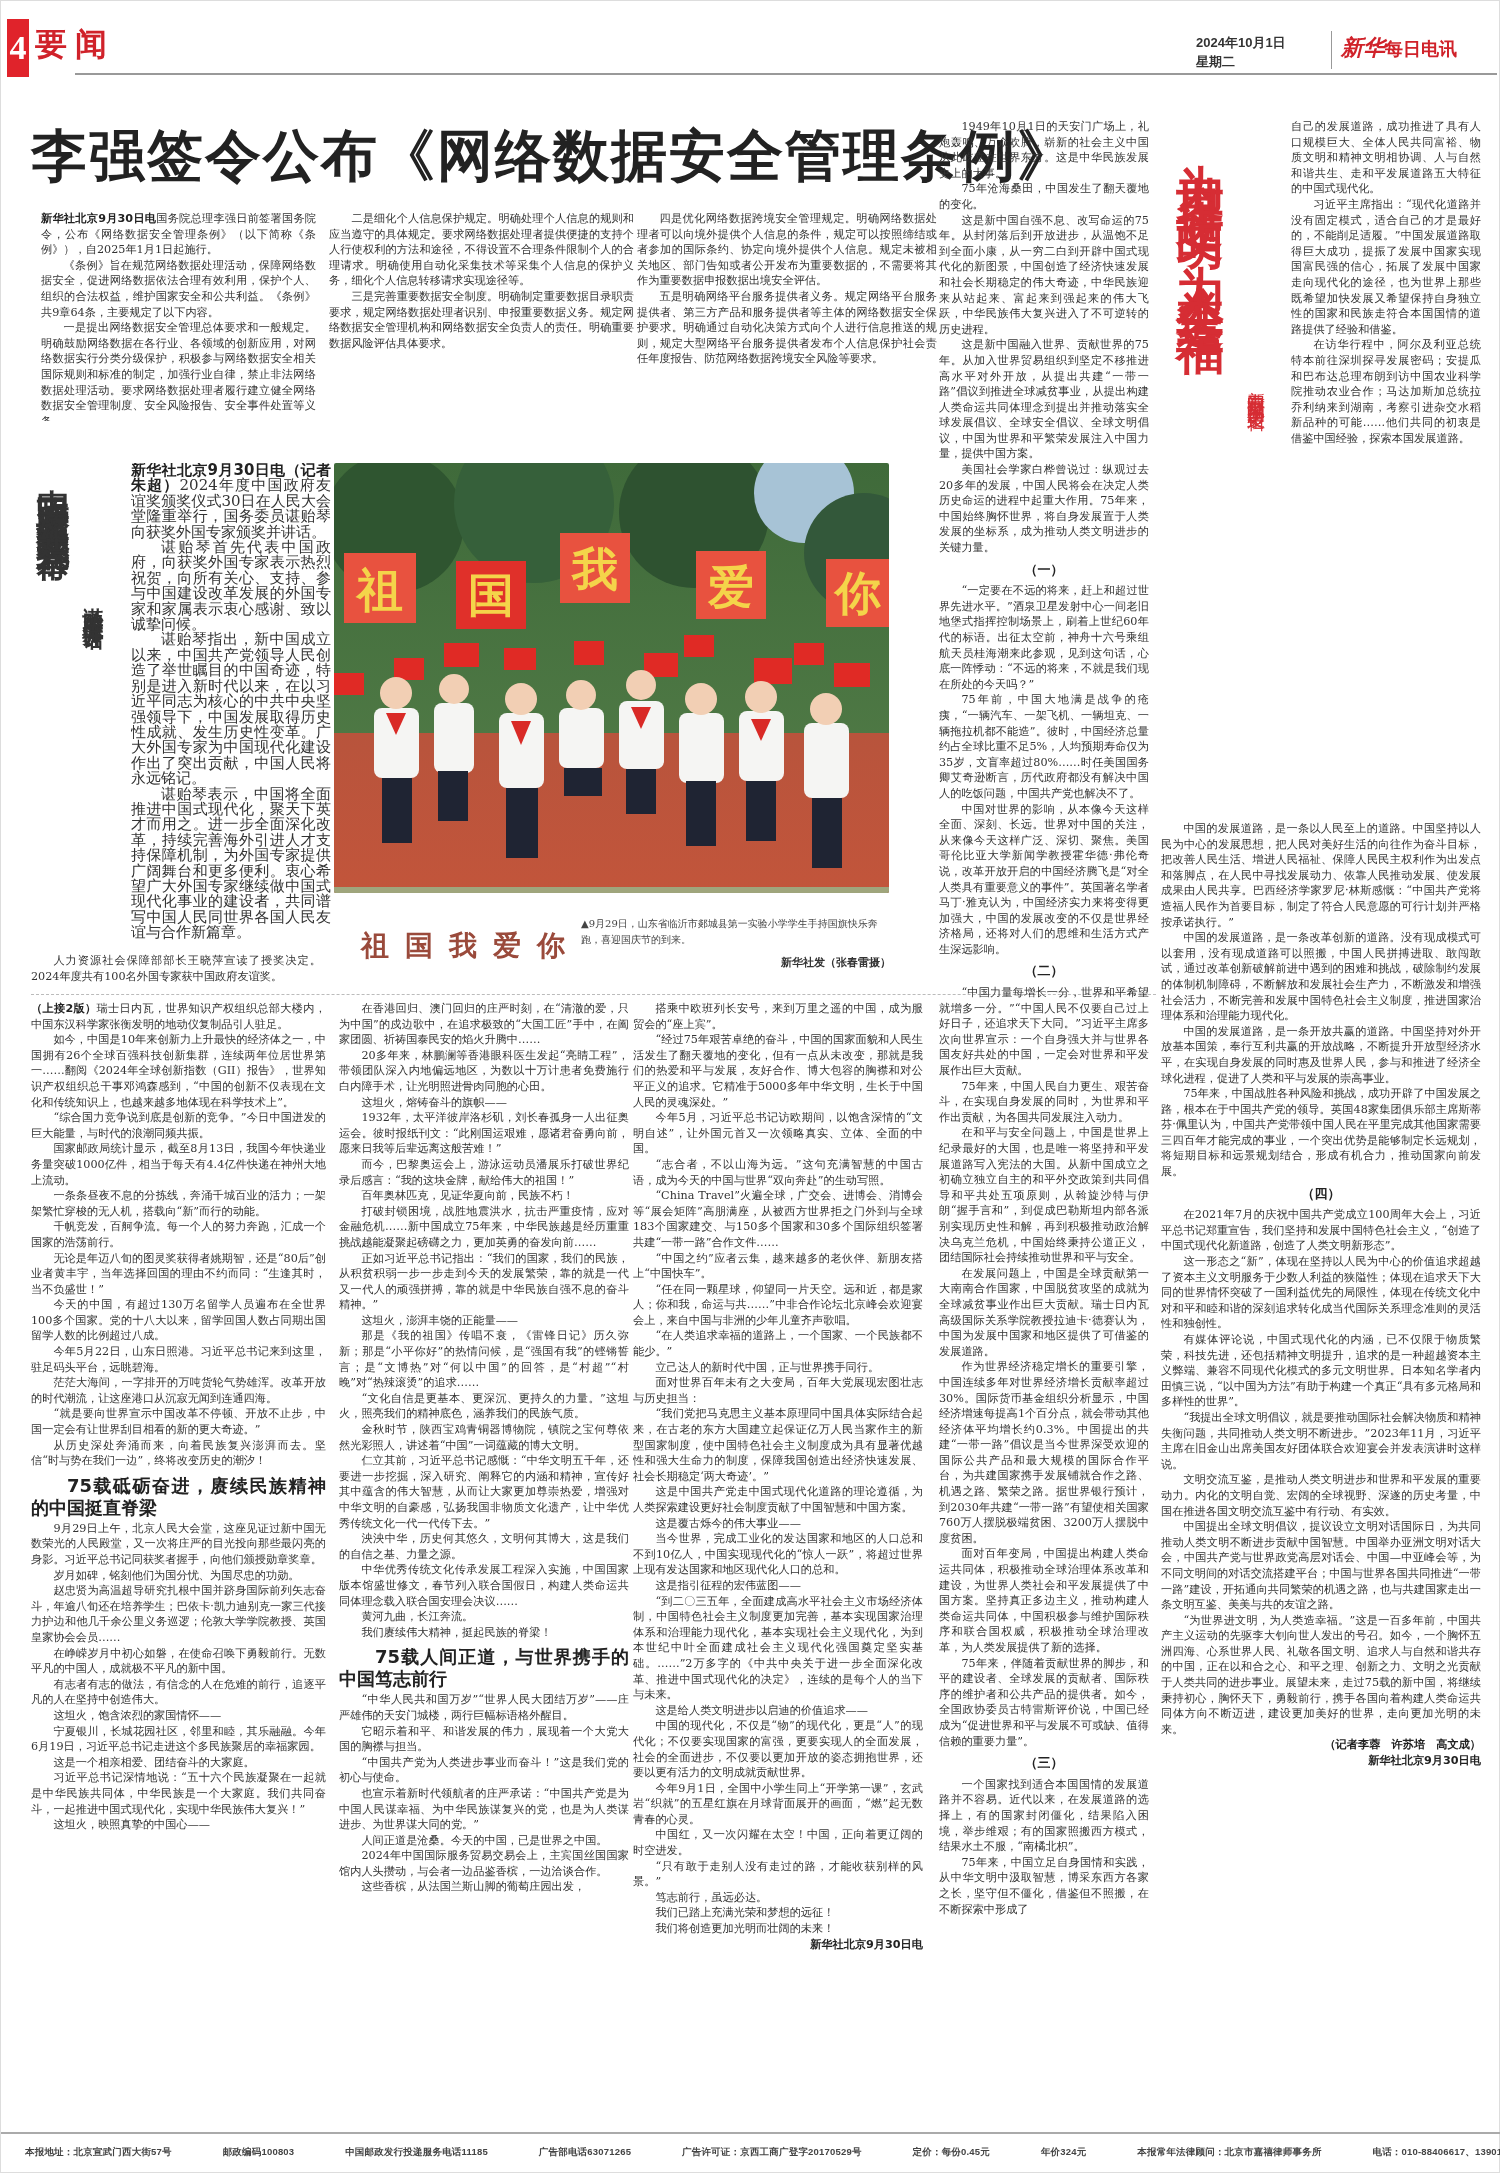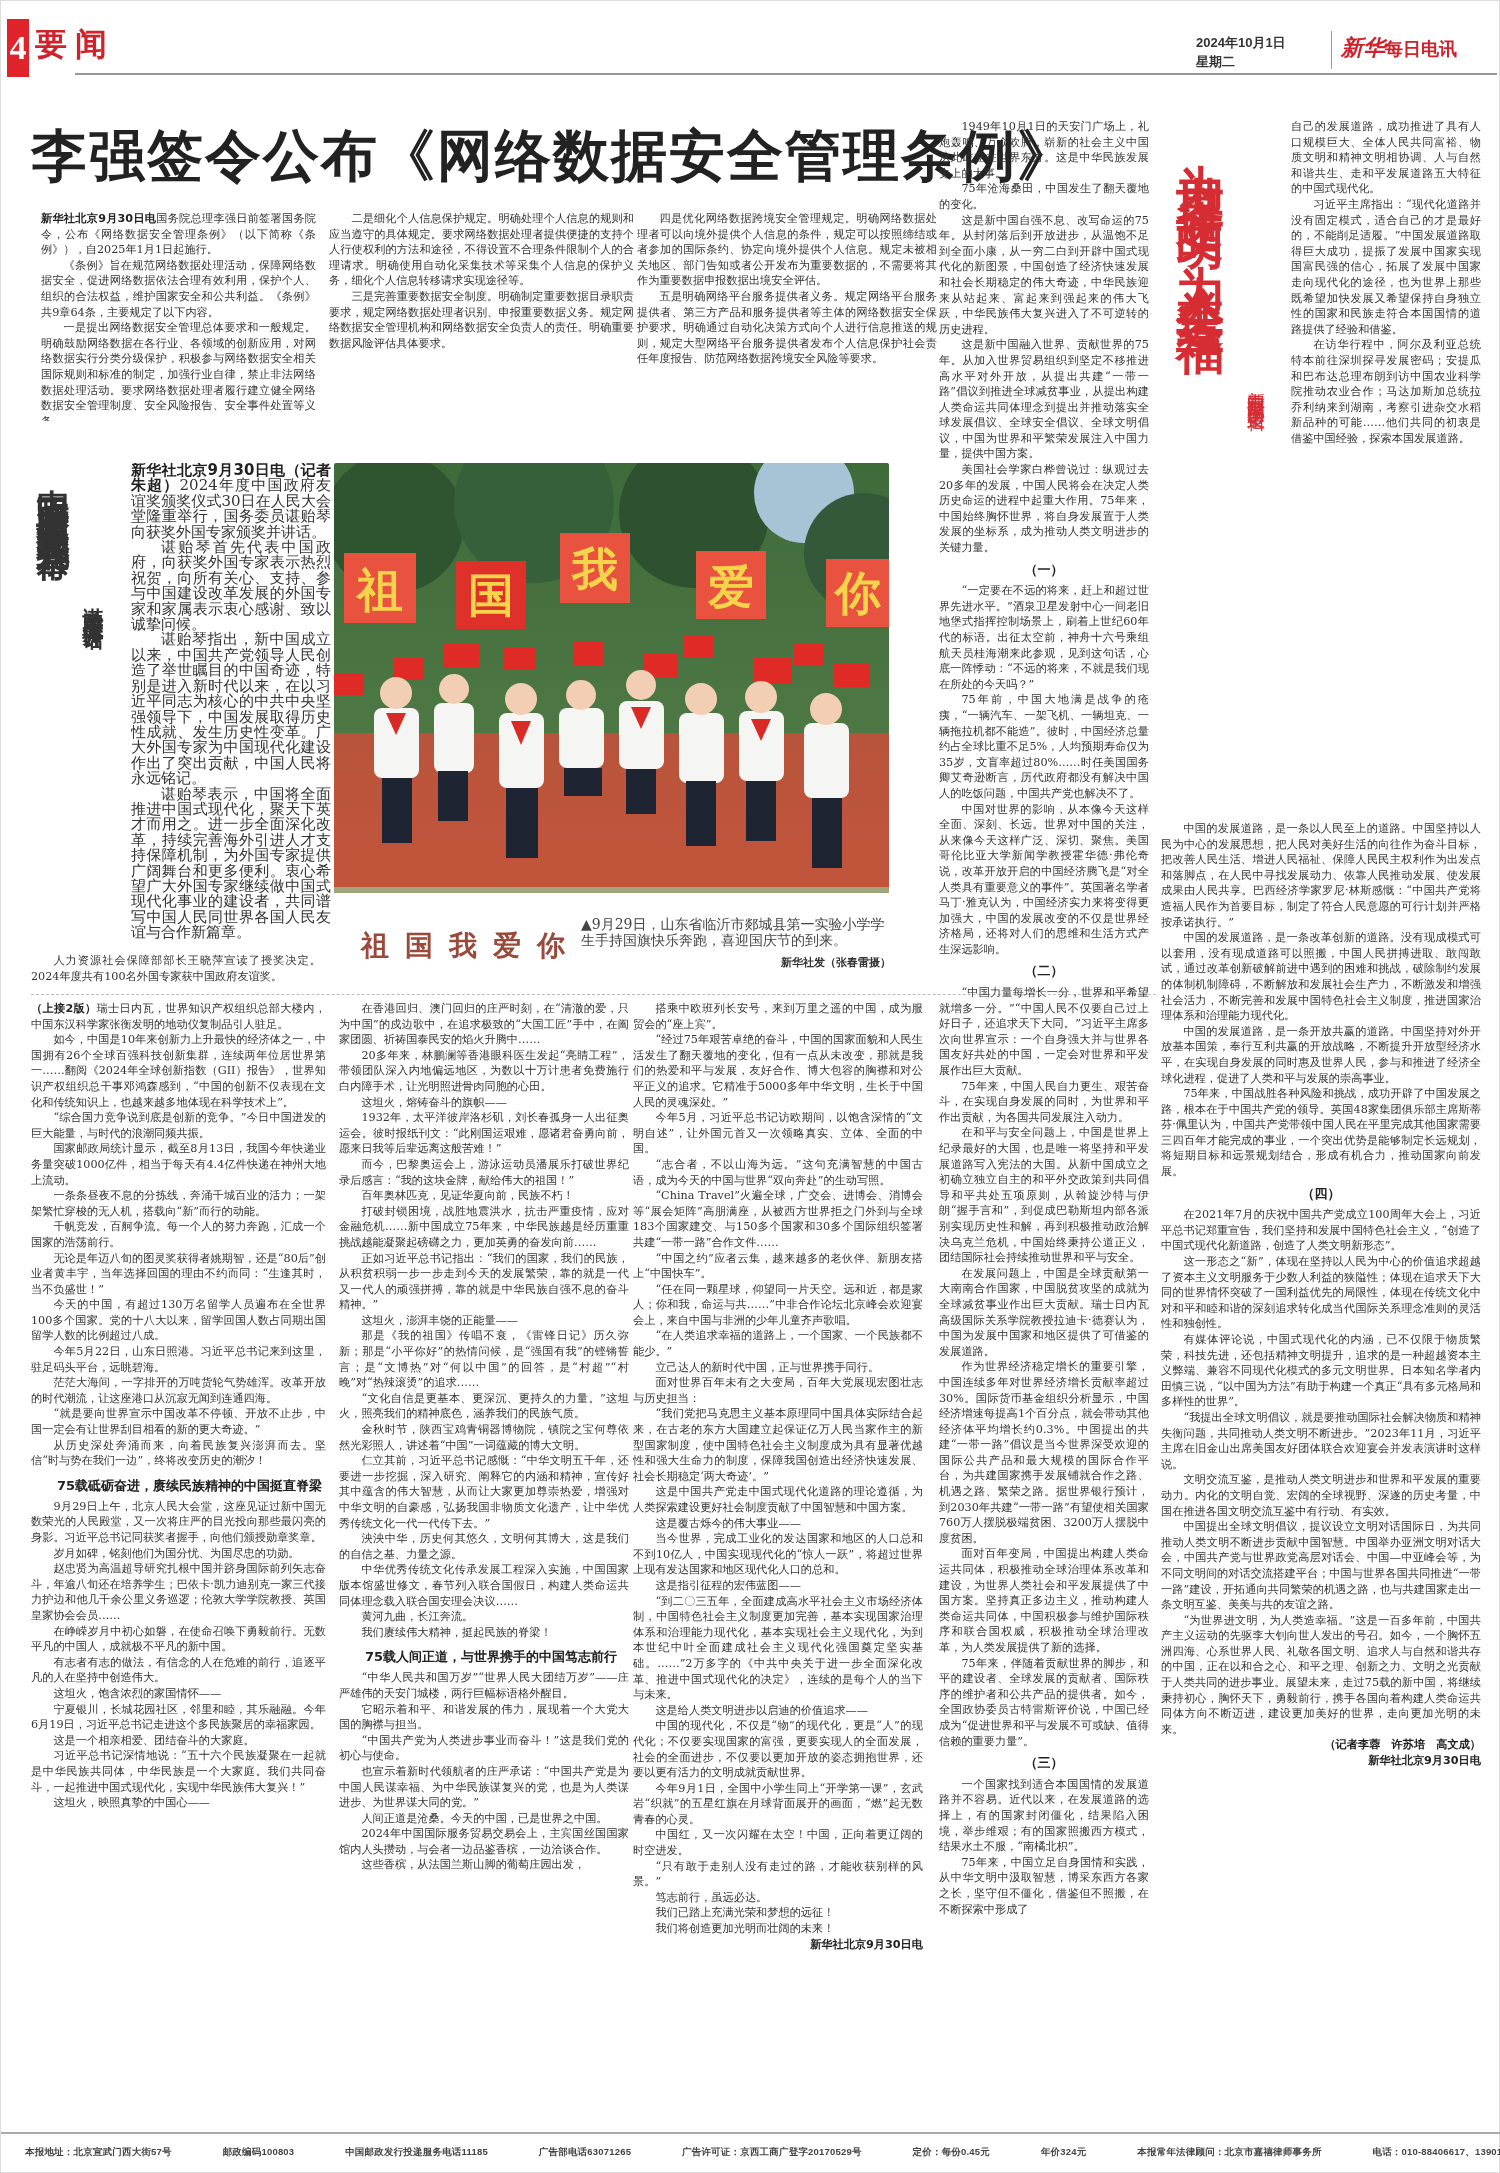--- a/index.html
+++ b/index.html
@@ -15,24 +15,24 @@
 .brand{position:absolute;left:1340px;top:32px;color:#d0222a;font:bold italic 22px "DejaVu Serif",serif;white-space:nowrap}
 .brand small{font:bold 18px "DejaVu Sans",sans-serif;font-style:normal}
 .h1{position:absolute;left:30px;top:118px;font:bold 56px "DejaVu Serif",serif;color:#222;letter-spacing:2px;white-space:nowrap}
 .col{position:absolute;font-size:11.2px;line-height:15.6px;color:#333;text-align:justify;overflow:hidden}
 .col p{text-indent:2em}
 .col p.ni{text-indent:0}
 b.lead{font-family:"DejaVu Sans",sans-serif;font-weight:bold;color:#222}
 .vtitle{position:absolute;writing-mode:vertical-rl;font-weight:bold;letter-spacing:4px}
 .photo{position:absolute;left:333px;top:462px;width:555px;height:430px;overflow:hidden;border-radius:2px}
 .cap-title{position:absolute;left:360px;top:926px;font:bold 28px "DejaVu Serif",serif;color:#9a4a3b;letter-spacing:16px;white-space:nowrap}
-.cap-text{position:absolute;left:580px;top:915px;width:305px;font-size:14px;line-height:16px;color:#444}
+.cap-text{position:absolute;left:580px;top:915px;width:305px;font-size:10px;line-height:16px;color:#444}
 .cap-credit{position:absolute;left:780px;top:954px;font:bold 11px "DejaVu Sans",sans-serif;color:#333;white-space:nowrap}
 .dash{position:absolute;left:30px;top:993px;width:1125px;border-top:1px dashed #bbb}
-.subhead{font-family:"DejaVu Sans",sans-serif;font-weight:bold;font-size:13px;color:#222;line-height:22px;text-indent:2em;margin:6px 0 2px}
+.subhead{font-family:"DejaVu Sans",sans-serif;font-weight:bold;font-size:18px;color:#222;line-height:22px;text-indent:2em;margin:6px 0 2px}
 .sec{text-align:center;font-family:"DejaVu Sans",sans-serif;font-weight:bold;font-size:13px;color:#222;margin:6px 0;text-indent:0!important}
 .redv{position:absolute;left:1170px;top:125px;writing-mode:vertical-rl;color:#d62d34;font:bold 48px "DejaVu Serif",serif;letter-spacing:12px;line-height:60px}
 .redsub{position:absolute;left:1243px;top:376px;writing-mode:vertical-rl;color:#d62d34;font:18px "DejaVu Sans",sans-serif;letter-spacing:2px}
 .sign{text-align:right;font-family:"DejaVu Sans",sans-serif;font-weight:bold;color:#222;text-indent:0!important}
 .footer-rule{position:absolute;left:0;top:2131px;width:1500px;border-top:2px solid #aaa}
 .footer{position:absolute;left:0;top:2145px;width:1500px;text-align:center;font:bold 9.5px "Liberation Sans",sans-serif;color:#444;white-space:nowrap;letter-spacing:.2px}
 .footer span{margin:0 24px}
 </style>
 </head>
 <body>

